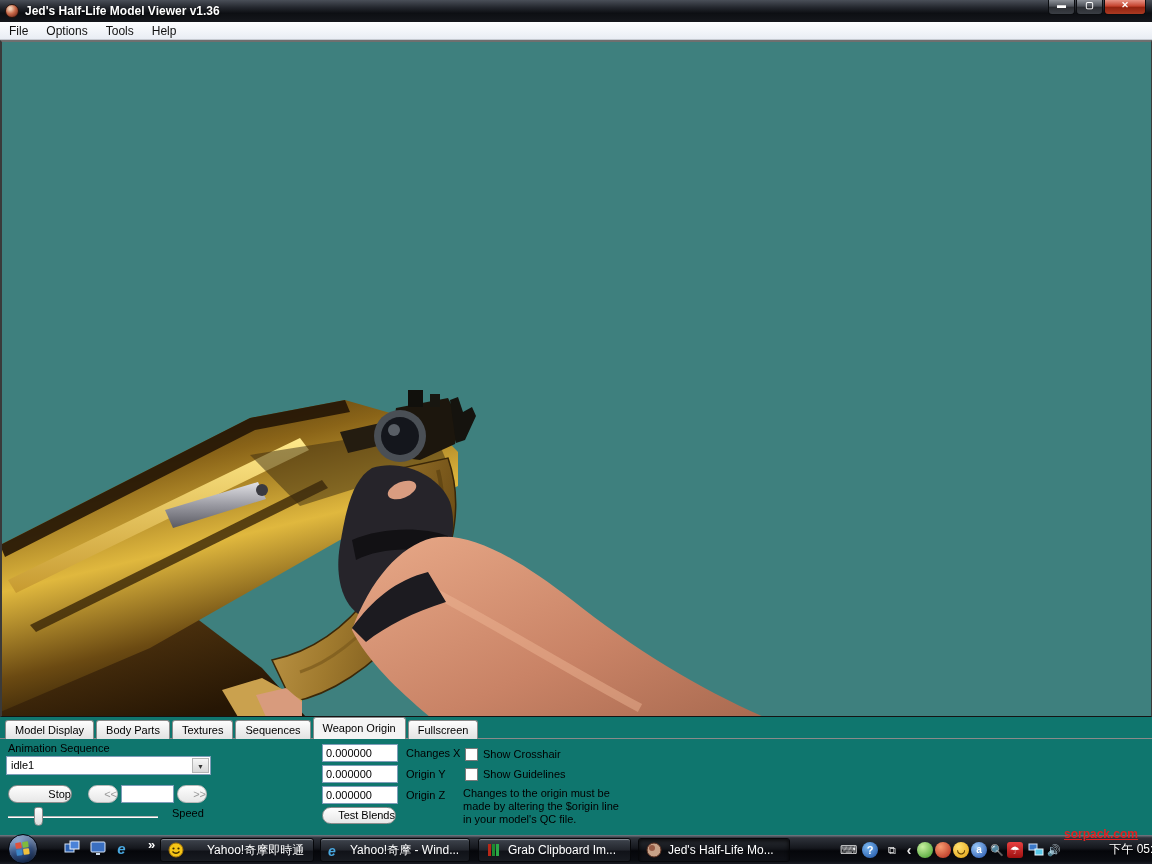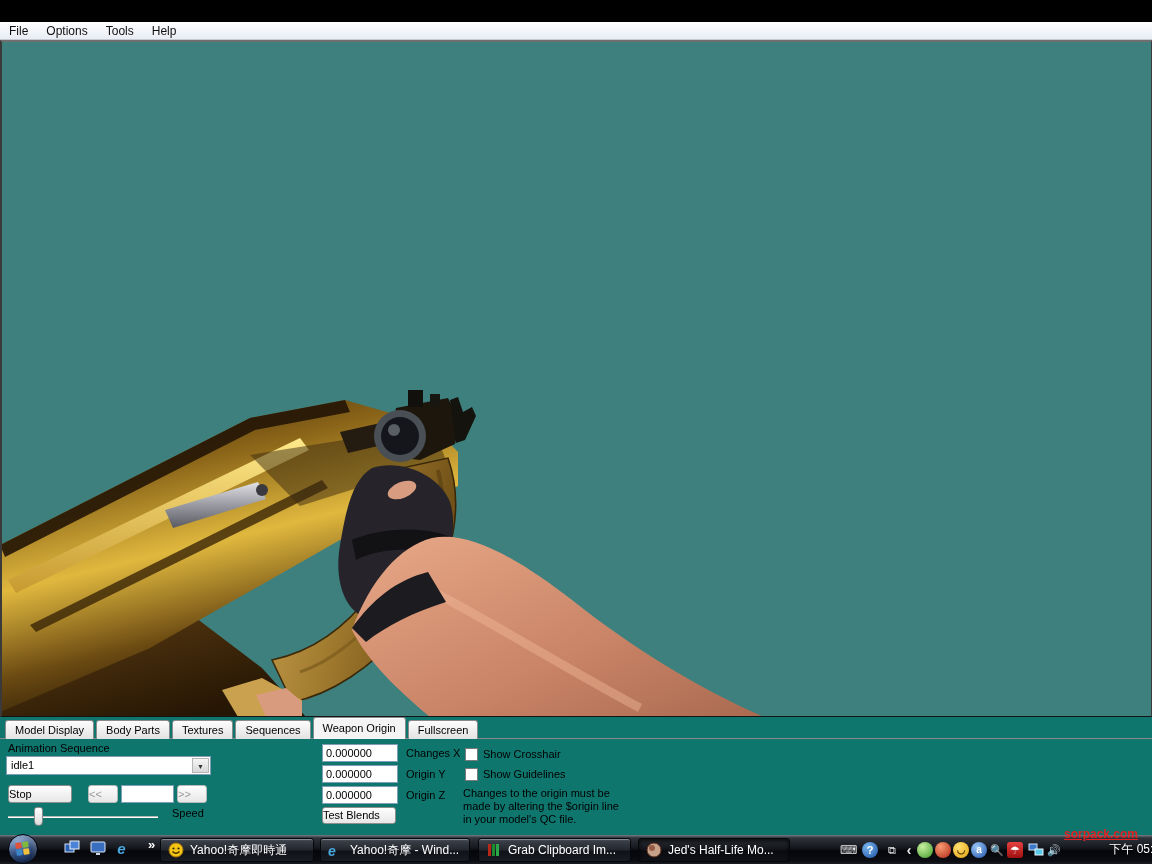--- a/index.html
+++ b/index.html
@@ -41,22 +41,22 @@
     background:#0f766e; font-size:11px; color:#000; }
   .tabs { position:absolute; left:5px; top:1px; height:21px; display:flex; align-items:flex-end; }
   .tab { position:relative; height:19px; padding:3px 9px 0 9px; margin-right:2px;
     border:1px solid #8a8a8a; border-bottom:none; border-radius:3px 3px 0 0;
     background:linear-gradient(180deg,#fdfdfd,#e2e2e2); white-space:nowrap; }
   .tab.active { height:22px; padding-top:4px; background:#f4f4f4; z-index:3;
     box-shadow:inset 0 1px 0 #fff; }
   .tabline { position:absolute; left:0; top:21px; width:1152px; height:1px; background:#8a8a8a; }
 
   .lbl { position:absolute; white-space:nowrap; }
-  .btn { position:absolute; border:1px solid #8d8d8d; border-radius:3px;
-    background:linear-gradient(180deg,#fefefe,#e7e7e7); text-align:left;
+  .btn { position:absolute; border:1px solid #8d8d8d; border-radius:9px;
+    background:linear-gradient(180deg,#fefefe,#e7e7e7); text-align:right;
     font-size:11px; color:#000; line-height:16px; }
   .btn.disabled { color:#9a9a9a; border-color:#b9b9b9; }
   .tfield { position:absolute; border:1px solid #7f9db9; background:#fff;
     font-family:"Liberation Sans",sans-serif; font-size:11px; padding:1px 3px; }
   .combo { position:absolute; left:6px; top:39px; width:205px; height:19px;
     border:1px solid #7f9db9; background:#fff; }
   .combo .val { position:absolute; left:4px; top:2px; font-size:11px; }
   .combo .drop { position:absolute; right:1px; top:1px; width:17px; height:15px;
     background:linear-gradient(180deg,#f6f6f6,#d8d8d8); border:1px solid #b5b5b5;
     text-align:center; font-size:7px; line-height:15px; color:#333; }
@@ -98,20 +98,29 @@
   .clock { position:absolute; left:1060px; top:0; width:62px; height:29px; color:#fff;
     font-size:12px; line-height:29px; text-align:center; text-shadow:0 1px 1px #000;margin-left:47px; }
 
   .ie-e { color:#49a8e0; font-weight:bold; font-style:italic; font-size:15px; line-height:18px; }
 </style>
 </head>
 <body>
 
 <div class="win">
 
+  <div class="titlebar">
+    <div class="app-icon"></div>
+    <div class="titletext">Jed's Half-Life Model Viewer v1.36</div>
+    <div class="winbtns">
+      <div class="winbtn"><span>▬</span></div>
+      <div class="winbtn"><span>▢</span></div>
+      <div class="winbtn close"><span>✕</span></div>
+    </div>
+  </div>
 
   <div class="menubar">
     <div class="menu-item">File</div>
     <div class="menu-item">Options</div>
     <div class="menu-item">Tools</div>
     <div class="menu-item">Help</div>
   </div>
 
   <div class="viewport">
     <svg width="1152" height="677" viewBox="0 0 1152 677">
@@ -251,21 +260,21 @@
     </div>
     <div class="ql" style="left:88px;">
       <svg width="16" height="16" viewBox="0 0 16 16">
           <rect x="1" y="2" width="14" height="10" rx="1" fill="#3a6fc0" stroke="#d8e6f8"></rect>
           <rect x="6" y="13" width="4" height="2" fill="#c8d8ea"></rect>
         </svg>
     </div>
     <div class="ql ie-e" style="left:112px;">e</div>
     <div class="ql" style="left:142px; top:2px; color:#fff; font-size:13px; font-weight:bold;">»</div>
 
-    <div class="taskbtn" style="left:160px; width:154px;">
+    <div class="taskbtn" style="left:160px; width:154px;gap:17px;">
       <svg class="tbicon" viewBox="0 0 16 16">
           <circle cx="8" cy="8" r="7" fill="#f5c516" stroke="#a8780a"></circle>
           <circle cx="5.5" cy="6.5" r="1.1" fill="#3a2a00"></circle>
           <circle cx="10.5" cy="6.5" r="1.1" fill="#3a2a00"></circle>
           <path d="M4.5,9.5 Q8,13 11.5,9.5" stroke="#3a2a00" stroke-width="1.4" fill="none"></path>
         </svg>
       <span>Yahoo!奇摩即時通</span>
     </div>
     <div class="taskbtn" style="left:320px; width:150px;">
       <span class="tbicon ie-e" style="font-size:14px;">e</span>

